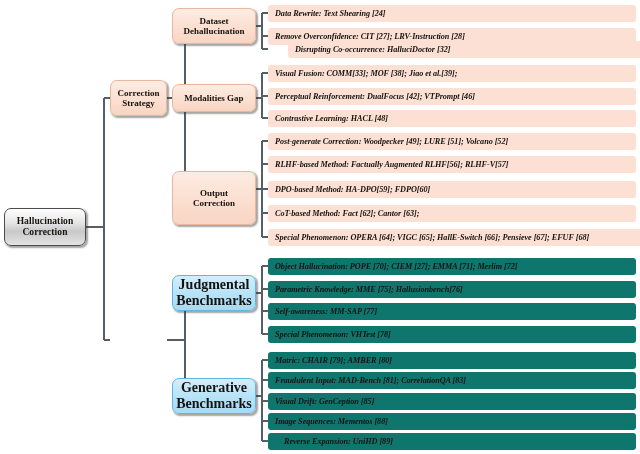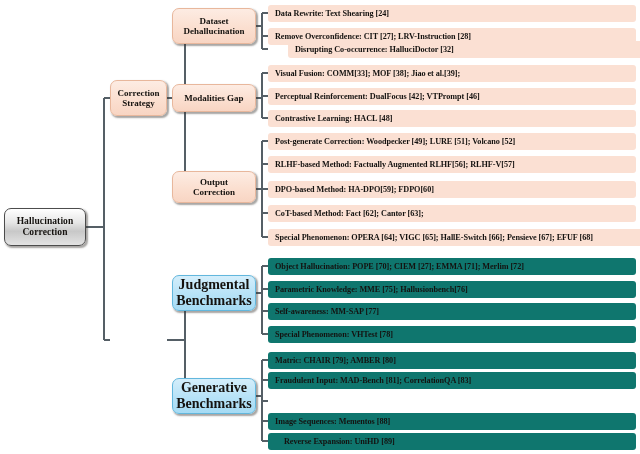--- a/index.html
+++ b/index.html
@@ -68,20 +68,21 @@
     align-items: center;
     border-radius: 3px;
     padding-left: 7px;
     font-size: 8.2px;
     font-weight: bold;
     color: #141210;
     letter-spacing: -0.05px;
     white-space: nowrap;
     overflow: hidden;
     z-index: 2;
+    font-style: italic;
   }
   .leaf-peach { background: #fbe0d3; }
   .leaf-blue  { background: #0f766e; }
 </style>
 </head>
 <body>
 
 <div id="canvas">
 
   <svg class="wires" viewBox="0 0 640 454" xmlns="http://www.w3.org/2000/svg">
@@ -153,21 +154,21 @@
 
   <div class="node node-peach" style="left:172px; top:8px; width:84px; height:36px;">
     <span class="lbl">Dataset
 Dehallucination</span>
   </div>
 
   <div class="node node-peach" style="left:172px; top:84px; width:84px; height:28px;">
     <span class="lbl">Modalities Gap</span>
   </div>
 
-  <div class="node node-peach" style="left:172px; top:171px; width:84px; height:32px;">
+  <div class="node node-peach" style="left:172px; top:171px; width:84px; height:54px;">
     <span class="lbl">Output
 Correction</span>
   </div>
 
   <div class="node node-blue" style="left:172px; top:275px; width:84px; height:36px;">
     <span class="lbl">Judgmental
 Benchmarks</span>
   </div>
 
   <div class="node node-blue" style="left:172px; top:378px; width:84px; height:36px;">
@@ -189,16 +190,17 @@
   <div class="leaf leaf-peach" style="left:268px; top:205px; width:368px; height:17px;">CoT-based Method: Fact [62]; Cantor [63];</div>
   <div class="leaf leaf-peach" style="left:268px; top:229px; width:424px; height:17px;">Special Phenomenon: OPERA [64]; VIGC [65]; HallE-Switch [66]; Pensieve [67]; EFUF [68]</div>
 
   <div class="leaf leaf-blue" style="left:268px; top:258px; width:368px; height:17px;">Object Hallucination: POPE [70]; CIEM [27]; EMMA [71]; Merlim [72]</div>
   <div class="leaf leaf-blue" style="left:268px; top:281px; width:368px; height:17px;">Parametric Knowledge: MME [75]; Hallusionbench[76]</div>
   <div class="leaf leaf-blue" style="left:268px; top:303px; width:368px; height:17px;">Self-awareness: MM-SAP [77]</div>
   <div class="leaf leaf-blue" style="left:268px; top:326px; width:368px; height:17px;">Special Phenomenon: VHTest [78]</div>
 
   <div class="leaf leaf-blue" style="left:268px; top:352px; width:368px; height:17px;">Matric: CHAIR [79]; AMBER [80]</div>
   <div class="leaf leaf-blue" style="left:268px; top:372px; width:368px; height:17px;">Fraudulent Input: MAD-Bench [81]; CorrelationQA [83]</div>
+  <div class="leaf leaf-blue" style="left:268px; top:393px; width:368px; height:17px;">Visual Drift: GenCeption [85]</div>
   <div class="leaf leaf-blue" style="left:268px; top:413px; width:368px; height:17px;">Image Sequences: Mementos [88]</div>
   <div class="leaf leaf-blue" style="left:268px; top:433px; width:368px; height:17px;padding-left:16px;">Reverse Expansion: UniHD [89]</div>
 
 </div>
 
 </body></html>

